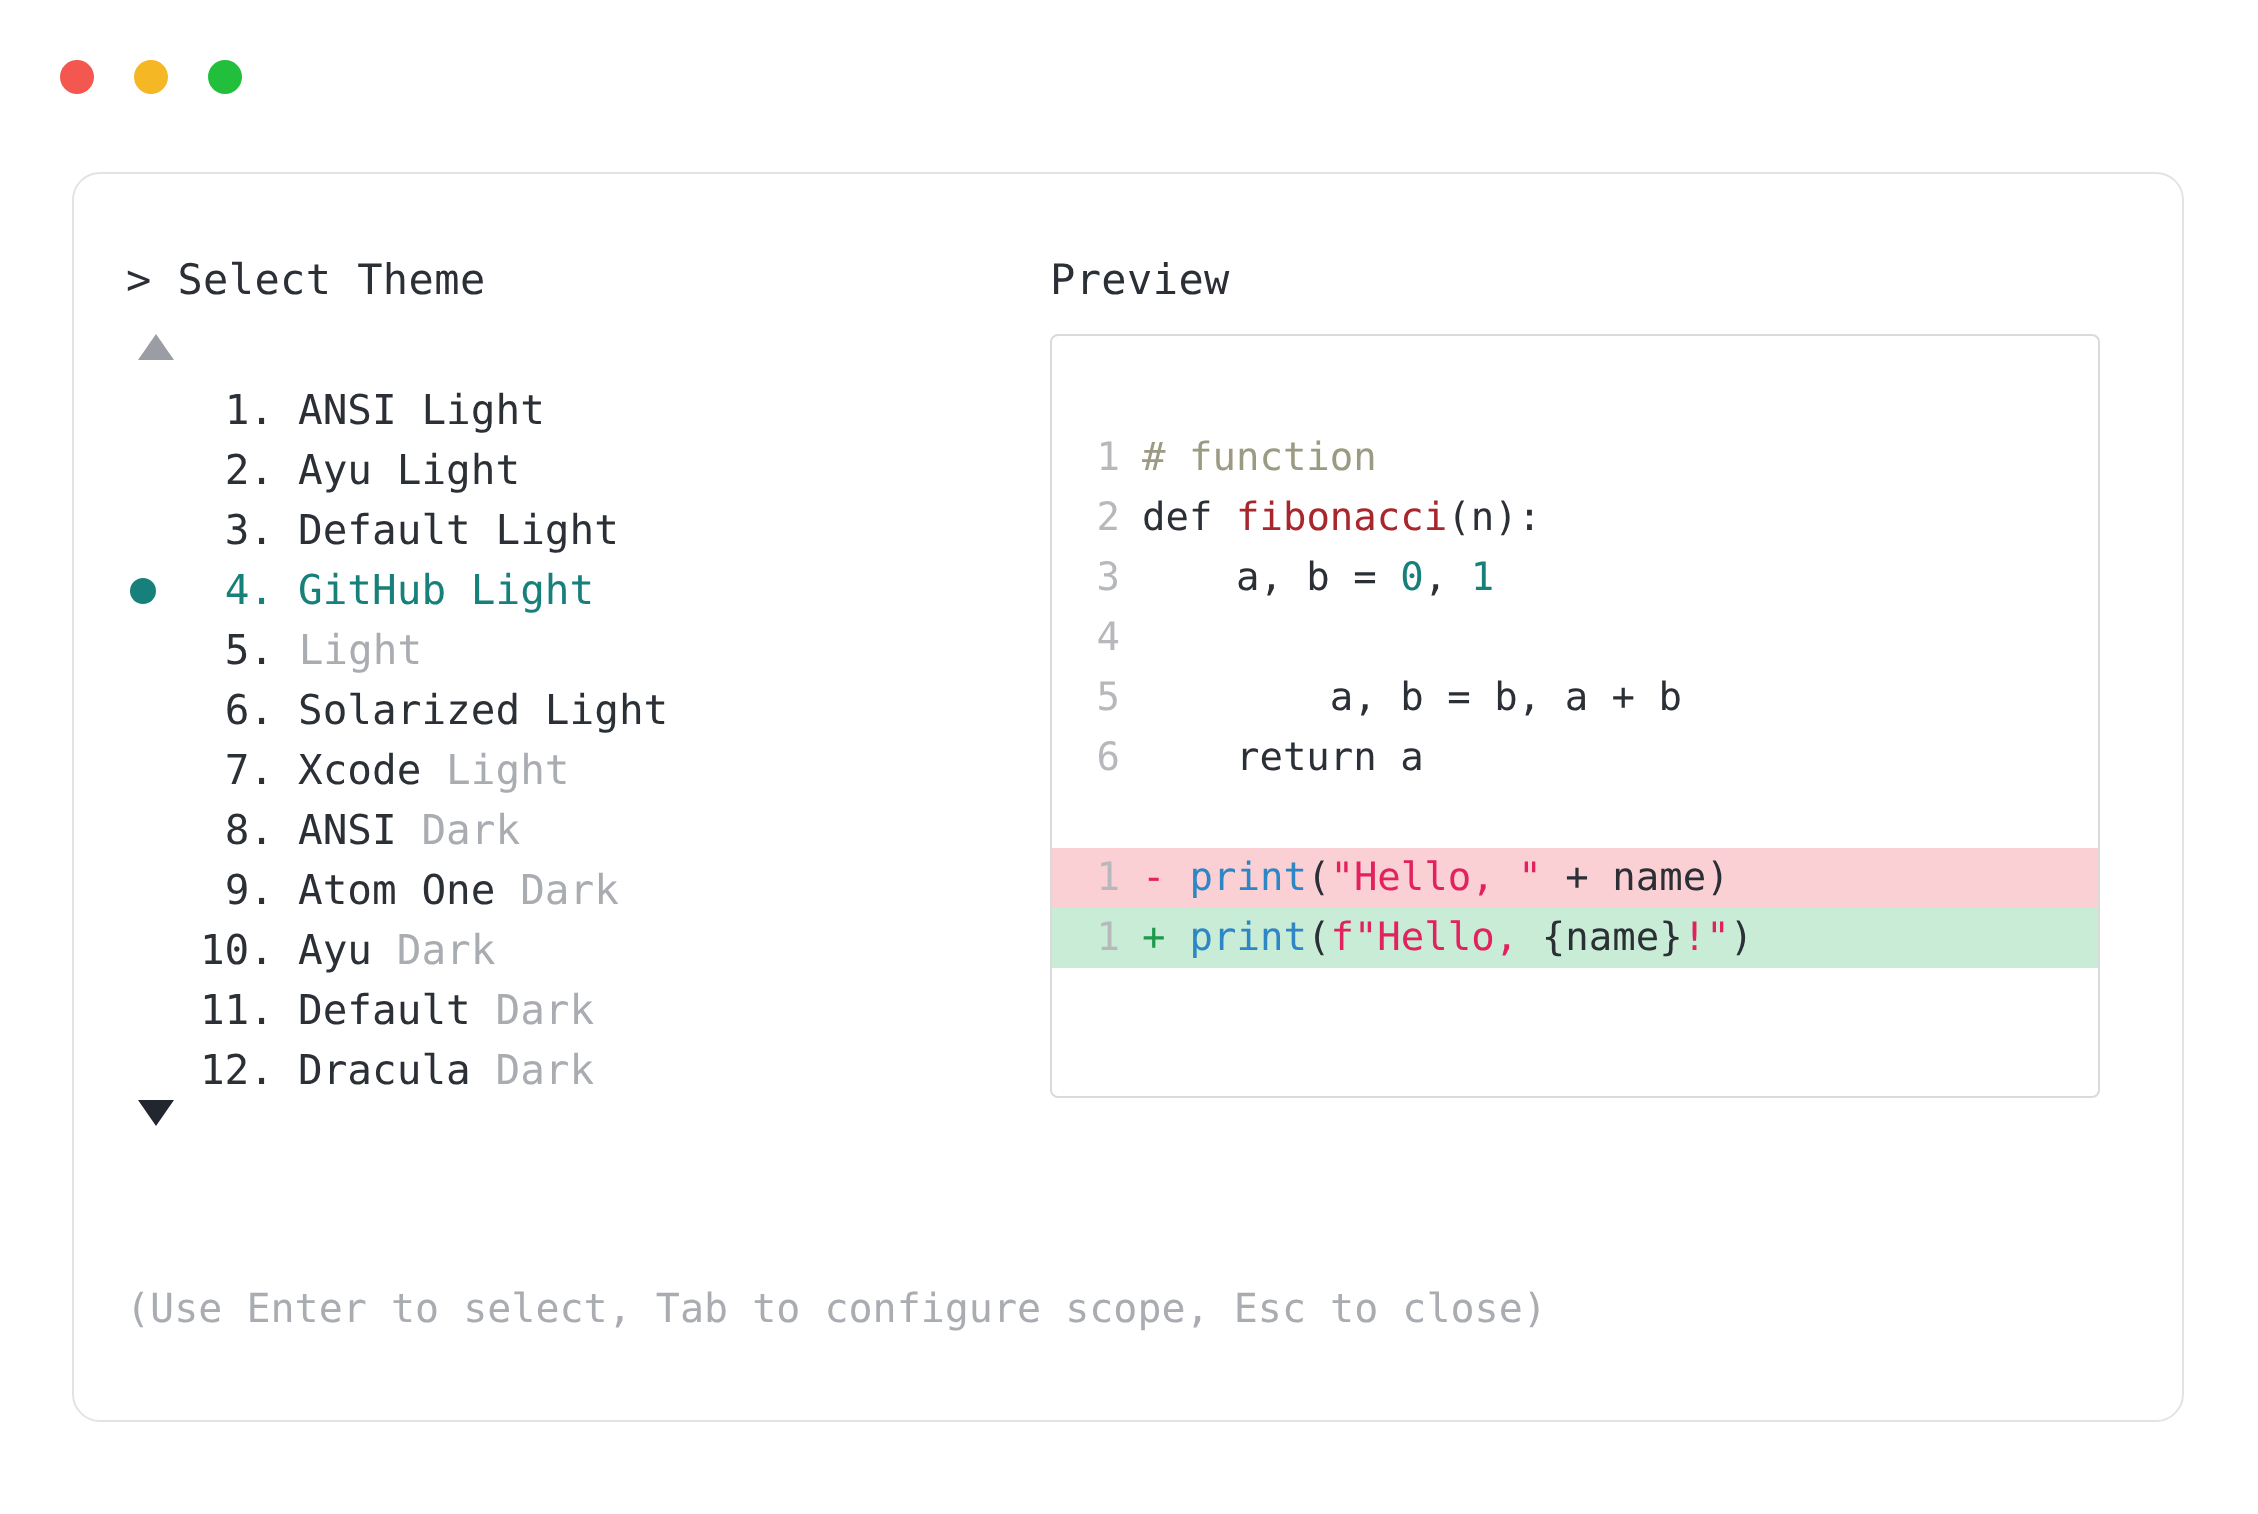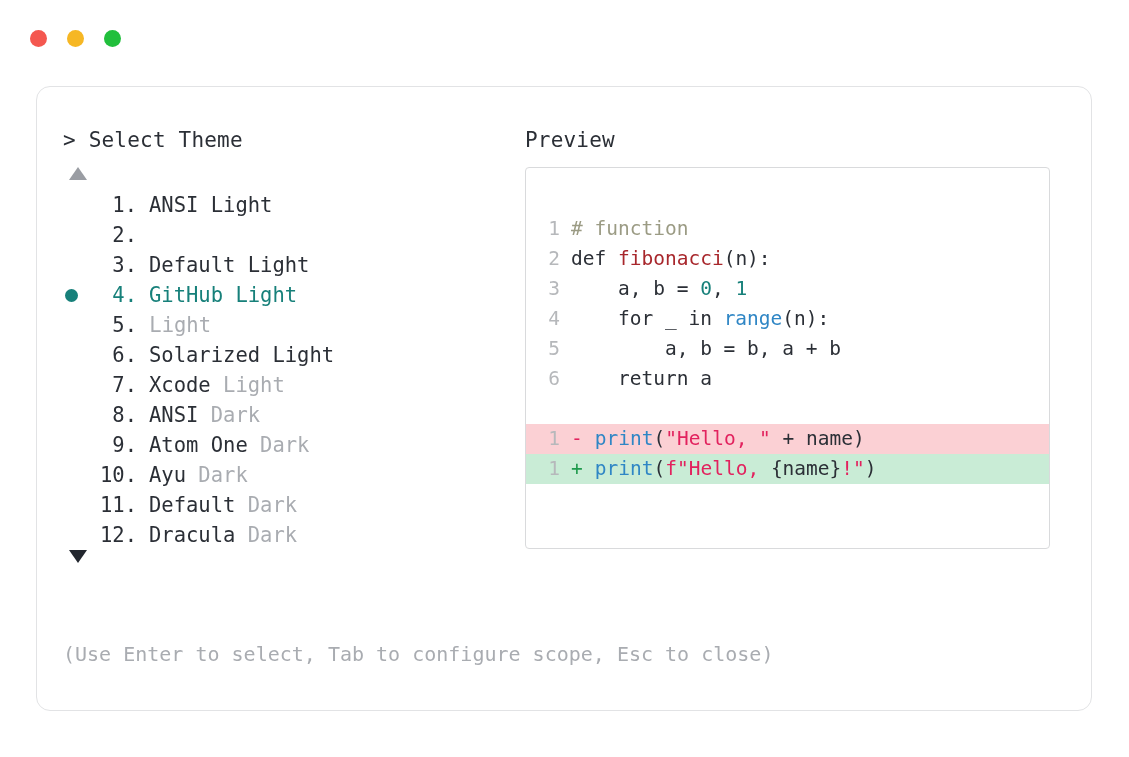--- a/index.html
+++ b/index.html
@@ -217,21 +217,21 @@
 <div class="card">
   <div class="card-inner">
 
     <div class="left-col">
       <div class="col-heading"><span class="prompt-caret">&gt;</span> <span>Select Theme</span></div>
 
       <div class="scroll-arrow arrow-up"></div>
 
       <div class="theme-list" id="theme-list">
           <div class="theme-row"><span class="bullet-cell"></span><span class="idx-cell">1.</span><span class="name-cell">ANSI Light</span></div>
-          <div class="theme-row"><span class="bullet-cell"></span><span class="idx-cell">2.</span></div>
+          <div class="theme-row"><span class="bullet-cell"></span><span class="idx-cell">2.</span><span class="name-cell">Ayu Light</span></div>
           <div class="theme-row"><span class="bullet-cell"></span><span class="idx-cell">3.</span><span class="name-cell">Default Light</span></div>
           <div class="theme-row selected"><span class="bullet-cell"><span class="bullet"></span></span><span class="idx-cell">4.</span><span class="name-cell">GitHub Light</span></div>
           <div class="theme-row"><span class="bullet-cell"></span><span class="idx-cell">5.</span><span class="mode-cell"> Light</span></div>
           <div class="theme-row"><span class="bullet-cell"></span><span class="idx-cell">6.</span><span class="name-cell">Solarized Light</span></div>
           <div class="theme-row"><span class="bullet-cell"></span><span class="idx-cell">7.</span><span class="name-cell">Xcode</span><span class="mode-cell"> Light</span></div>
           <div class="theme-row"><span class="bullet-cell"></span><span class="idx-cell">8.</span><span class="name-cell">ANSI</span><span class="mode-cell"> Dark</span></div>
           <div class="theme-row"><span class="bullet-cell"></span><span class="idx-cell">9.</span><span class="name-cell">Atom One</span><span class="mode-cell"> Dark</span></div>
           <div class="theme-row"><span class="bullet-cell"></span><span class="idx-cell">10.</span><span class="name-cell">Ayu</span><span class="mode-cell"> Dark</span></div>
           <div class="theme-row"><span class="bullet-cell"></span><span class="idx-cell">11.</span><span class="name-cell">Default</span><span class="mode-cell"> Dark</span></div>
           <div class="theme-row"><span class="bullet-cell"></span><span class="idx-cell">12.</span><span class="name-cell">Dracula</span><span class="mode-cell"> Dark</span></div>
@@ -241,21 +241,21 @@
     </div>
 
     <div class="right-col">
       <div class="col-heading">Preview</div>
 
       <div class="preview-panel">
         <div id="code-block">
             <div class="code-line"><span class="ln">1</span><span class="code-text"><span class="tok-comment"># function</span></span></div>
             <div class="code-line"><span class="ln">2</span><span class="code-text"><span class="tok-keyword">def </span><span class="tok-func">fibonacci</span><span class="tok-plain">(n):</span></span></div>
             <div class="code-line"><span class="ln">3</span><span class="code-text"><span class="tok-plain">    a, b = </span><span class="tok-number">0</span><span class="tok-plain">, </span><span class="tok-number">1</span></span></div>
-            <div class="code-line"><span class="ln">4</span><span class="code-text"><span class="tok-plain">    for _ in </span><span class="tok-builtin">range</span><span class="tok-plain">(n):</span></span></div>
+            <div class="code-line"><span class="ln">4</span></div>
             <div class="code-line"><span class="ln">5</span><span class="code-text"><span class="tok-plain">        a, b = b, a + b</span></span></div>
             <div class="code-line"><span class="ln">6</span><span class="code-text"><span class="tok-plain">    return a</span></span></div>
           </div>
         <div class="diff-block" id="diff-block">
             <div class="code-line diff diff-del"><span class="ln">1</span><span class="diff-sign sign-del">-</span><span> </span><span class="code-text diff-pad"><span class="tok-call">print</span><span class="tok-plain">(</span><span class="tok-string">"Hello, "</span><span class="tok-plain"> + name)</span></span></div>
             <div class="code-line diff diff-add"><span class="ln">1</span><span class="diff-sign sign-add">+</span><span> </span><span class="code-text diff-pad"><span class="tok-call">print</span><span class="tok-plain">(</span><span class="tok-string">f"Hello, </span><span class="tok-plain">{name}</span><span class="tok-string">!"</span><span class="tok-plain">)</span></span></div>
           </div>
       </div>
     </div>
 

